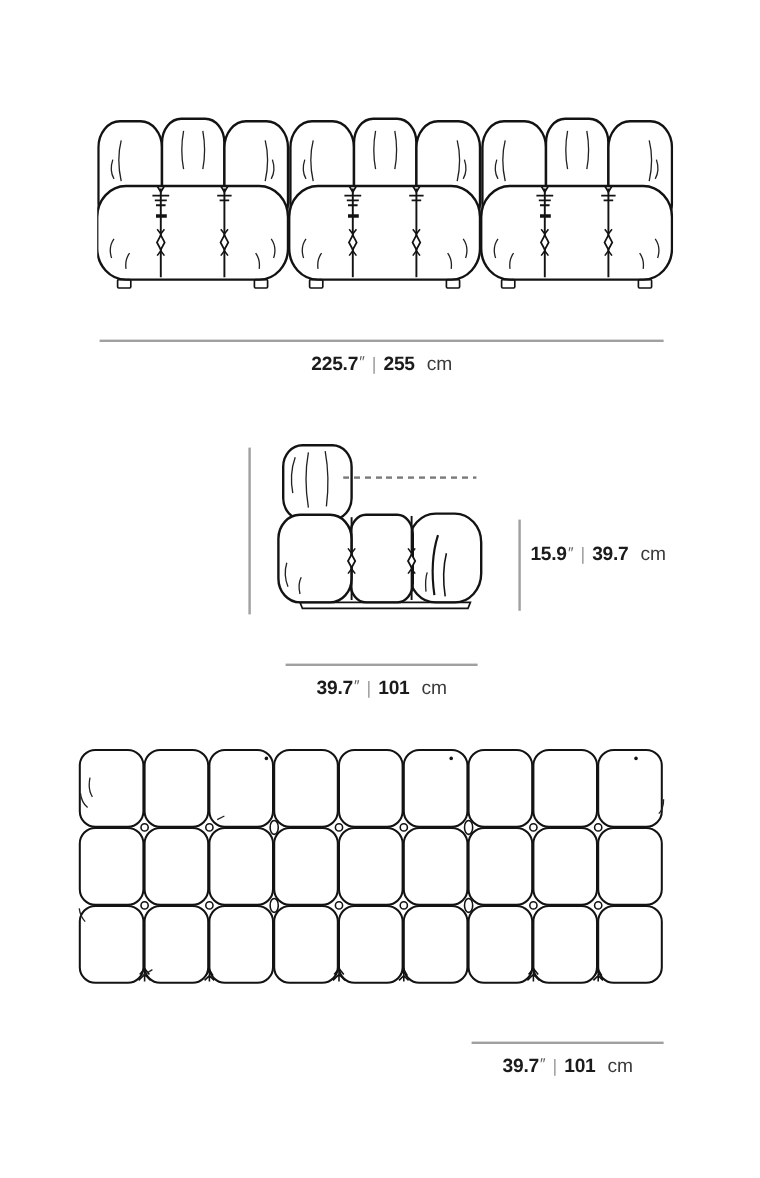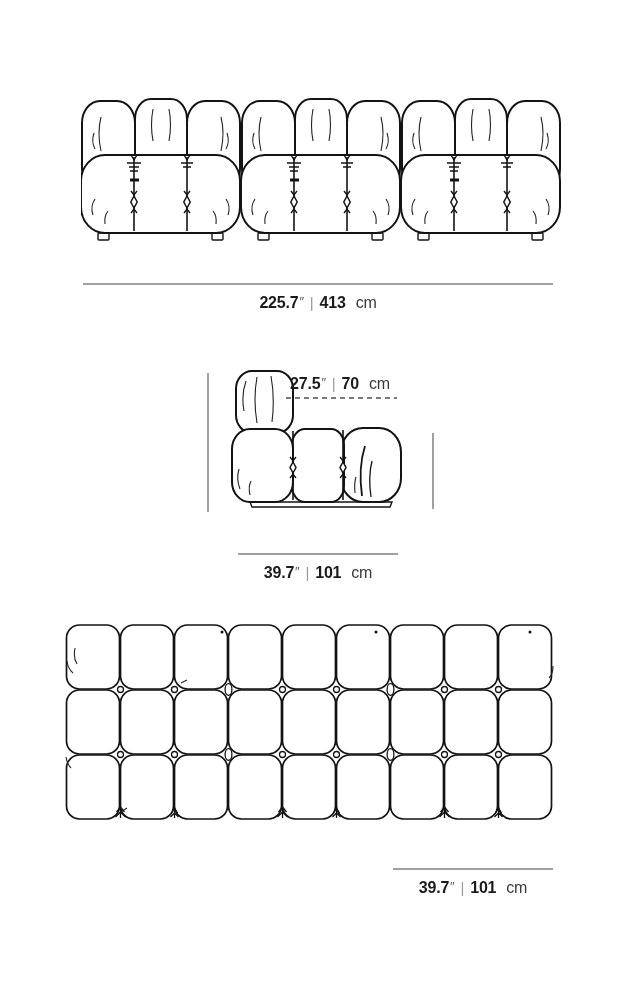--- a/index.html
+++ b/index.html
@@ -75,21 +75,21 @@
         <rect x="131" y="136" width="11" height="7" rx="1" class="s14" fill="#fff"></rect>
       </g>
     </defs>
     <use href="#fv-mod" x="0"></use>
     <use href="#fv-mod" x="160"></use>
     <use href="#fv-mod" x="320"></use>
   </svg>
 
   <div class="hline" style="left:83px;top:283px;width:470px;"></div>
   <div class="dim" style="left:83px;top:292px;width:470px;">
-    <span>225.7</span><span class="pr">″</span><span class="sep">|</span><span>413</span><span class="un">cm</span>
+    <span>225.7</span><span class="pr">″</span><span class="sep">|</span><span>255</span><span class="un">cm</span>
   </div>
 
   <svg class="fig" style="left:205px;top:365px;" width="230" height="150" viewBox="0 0 230 150">
 
     <rect x="31" y="6" width="57" height="62" rx="16" ry="18" class="s2"></rect>
     <path class="s1" d="M52,12 q-4,22 0,46 M66,11 q4,22 1,46 M41,16 q-5,14 -2,30"></path>
 
     <rect x="136" y="63" width="60" height="74" rx="22" ry="24" class="s2"></rect>
     <rect x="87" y="64" width="52" height="73" rx="13" ry="16" class="s2"></rect>
     <rect x="27" y="64" width="61" height="73" rx="18" ry="20" class="s2"></rect>
@@ -106,25 +106,25 @@
     <path class="btn" d="M88,97 l3,5.5 -3,5.5 -3,-5.5 Z"></path>
     <path class="btn" d="M138,97 l3,5.5 -3,5.5 -3,-5.5 Z"></path>
     <path class="s13" d="M85,92 l3,4 3,-4 M85,113 l3,-4 3,4 M135,92 l3,4 3,-4 M135,113 l3,-4 3,4"></path>
 
     <path class="s14" d="M45,137 H187 l-2,5 H47 Z" fill="#ffffff"></path>
   </svg>
 
   <div class="vline" style="left:207px;top:373px;height:139px;"></div>
 
   <div class="dashline" style="left:286px;top:397px;width:111px;"></div>
-  <div class="dim" style="left:270px;top:373px;width:140px;">
-    <span>27.5</span><span class="pr">″</span><span class="sep">|</span><span>70</span><span class="un">cm</span>
-  </div>
 
   <div class="vline" style="left:432px;top:433px;height:76px;"></div>
+  <div class="dim ta-left" style="left:442px;top:451px;width:130px;">
+    <span>15.9</span><span class="pr">″</span><span class="sep">|</span><span>39.7</span><span class="un">cm</span>
+  </div>
 
   <div class="hline" style="left:238px;top:553px;width:160px;"></div>
   <div class="dim" style="left:228px;top:562px;width:180px;">
     <span>39.7</span><span class="pr">″</span><span class="sep">|</span><span>101</span><span class="un">cm</span>
   </div>
 
   <svg class="fig" style="left:57px;top:618px;" width="500" height="205" viewBox="0 0 500 205">
     <defs>
       <g id="tv-row">
         <rect x="9.5" width="53" height="64" rx="13" class="tvc"></rect>

